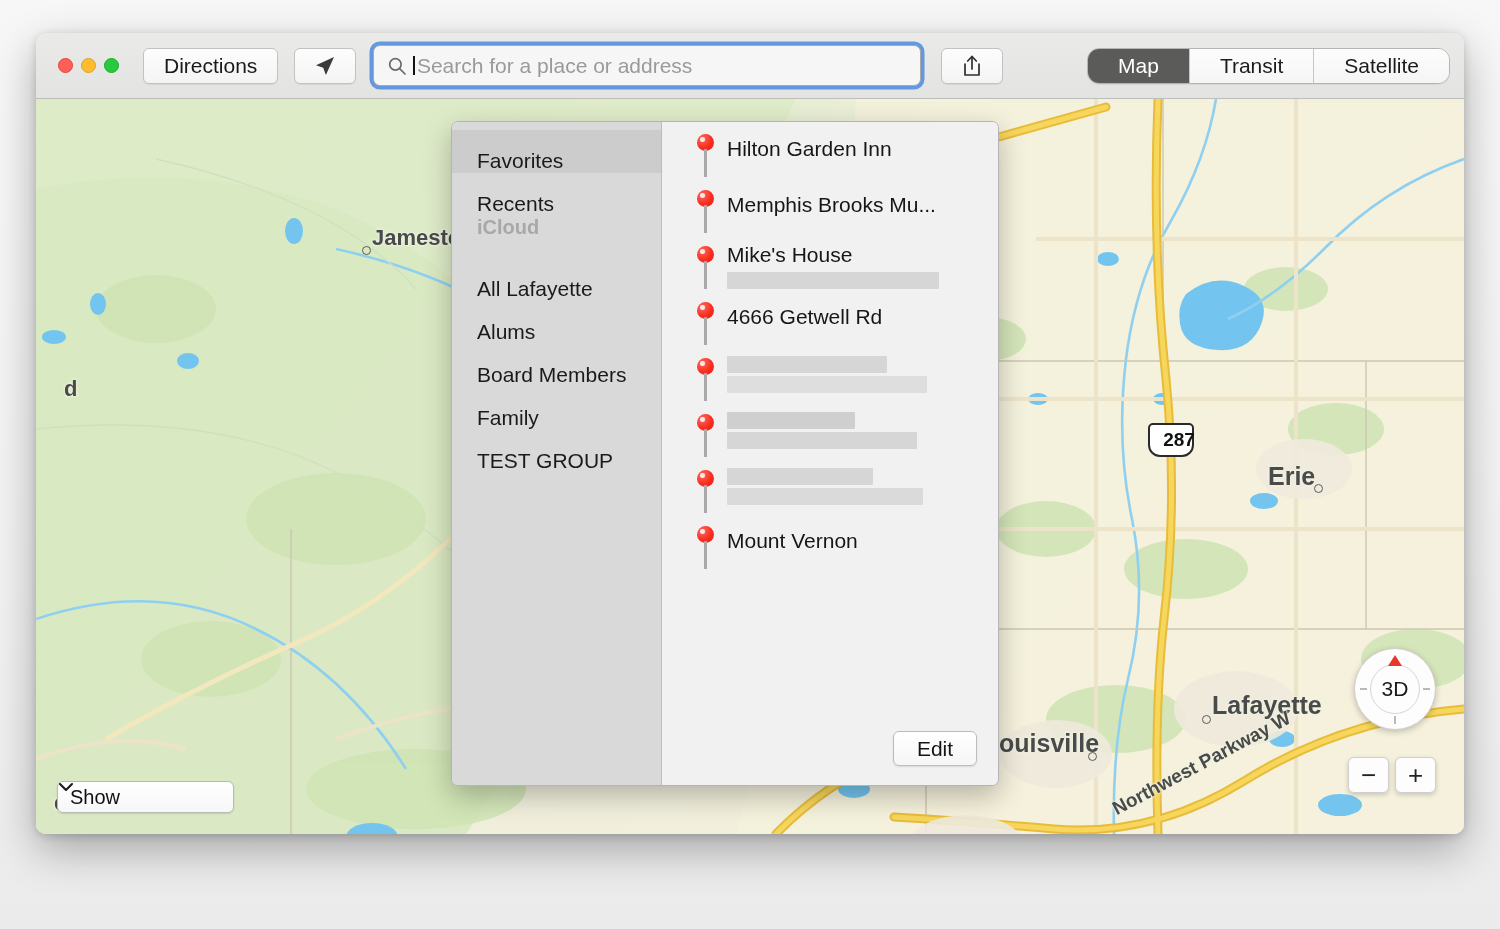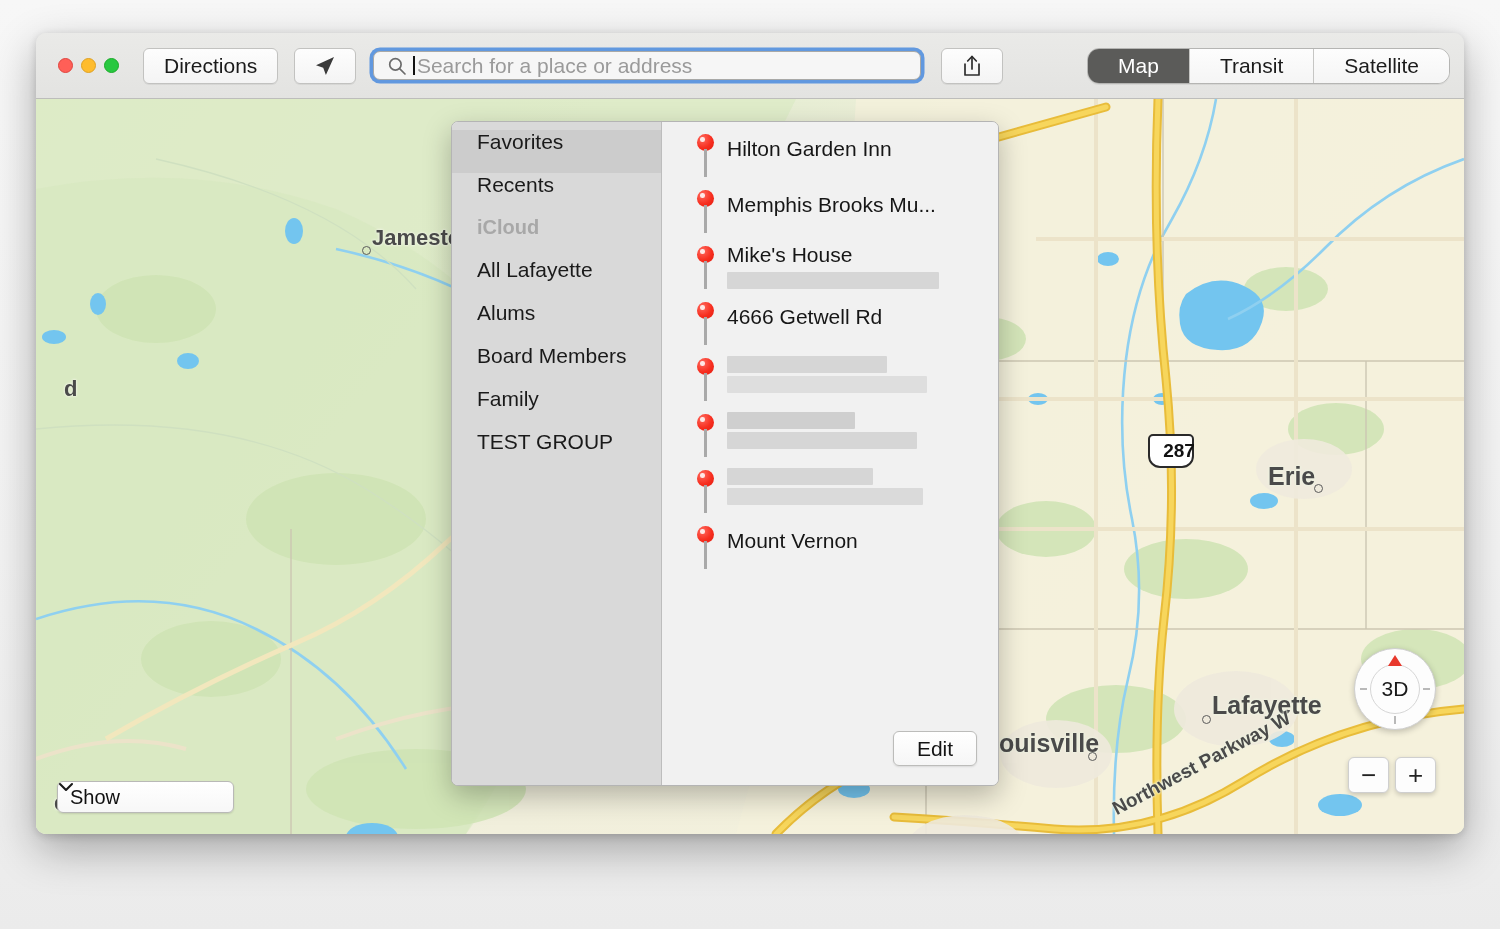--- a/index.html
+++ b/index.html
@@ -49,21 +49,21 @@
     display: flex; align-items: center; justify-content: center;
     cursor: default;
   }
   .directions-btn { margin-left: 24px; padding: 0 20px; font-size: 21px; color: #1a1a1a; }
   .locate-btn { margin-left: 16px; width: 62px; }
   .share-btn  { margin-left: 20px; width: 62px; }
 
   .search-wrap {
     margin-left: 17px;
     position: relative;
-    width: 548px; height: 29px;
+    width: 548px; height: 41px;
   }
   .search-field {
     position: absolute; inset: 0;
     background: #f6f6f6;
     border: 1px solid #a9a9a7;
     border-radius: 7px;
     box-shadow: 0 0 0 3.5px rgba(86,145,222,.92);
     display: flex; align-items: center;
     padding-left: 13px;
   }
@@ -198,21 +198,21 @@
     z-index: 20;
   }
   .popup-side {
     width: 210px;
     background: #d9d9d9;
     border-right: 1px solid #bdbdbd;
     padding-top: 8px;
   }
   .side-item {
     height: 43px;
-    display: flex; align-items: flex-start;
+    display: flex; align-items: flex-end;
     padding-left: 25px;
     font-size: 21px; color: #1a1a1a;
     cursor: default;
   }
   .side-item.selected { background: #cccccc; }
   .side-header {
     height: 42px;
     display: flex; align-items: flex-start;
     padding-left: 25px;
     font-size: 20px; color: #a8a8a8; font-weight: bold;
@@ -441,21 +441,21 @@
       <div class="map-label" style="left:18px; top:691px; font-size:22px;">erland</div>
       <div class="map-label" style="left:1232px; top:363px; font-size:25px;">Erie</div>
       <div class="map-label" style="left:1176px; top:592px; font-size:25px;">Lafayette</div>
       <div class="map-label" style="left:963px; top:630px; font-size:25px;">ouisville</div>
 
       <div class="city-dot" style="left:326px; top:147px;"></div>
       <div class="city-dot" style="left:1278px; top:385px;"></div>
       <div class="city-dot" style="left:1166px; top:616px;"></div>
       <div class="city-dot" style="left:1052px; top:653px;"></div>
 
-      <div class="shield" style="left:1112px; top:335px;padding-left:16px;">
+      <div class="shield" style="left:1112px; top:324px;padding-left:16px;">
         <span>287</span>
       </div>
 
       <div class="map-label" style="left:1078px; top:700px; font-size:19px; transform:rotate(-28deg); transform-origin:left center;">Northwest Parkway W</div>
 
       <div class="show-btn">
         <span class="label">Show</span>
         <svg width="16" height="10" viewBox="0 0 16 10">
           <path d="M2 2 L8 8 L14 2" fill="none" stroke="#1a1a1a" stroke-width="2.1" stroke-linecap="round" stroke-linejoin="round"></path>
         </svg>

